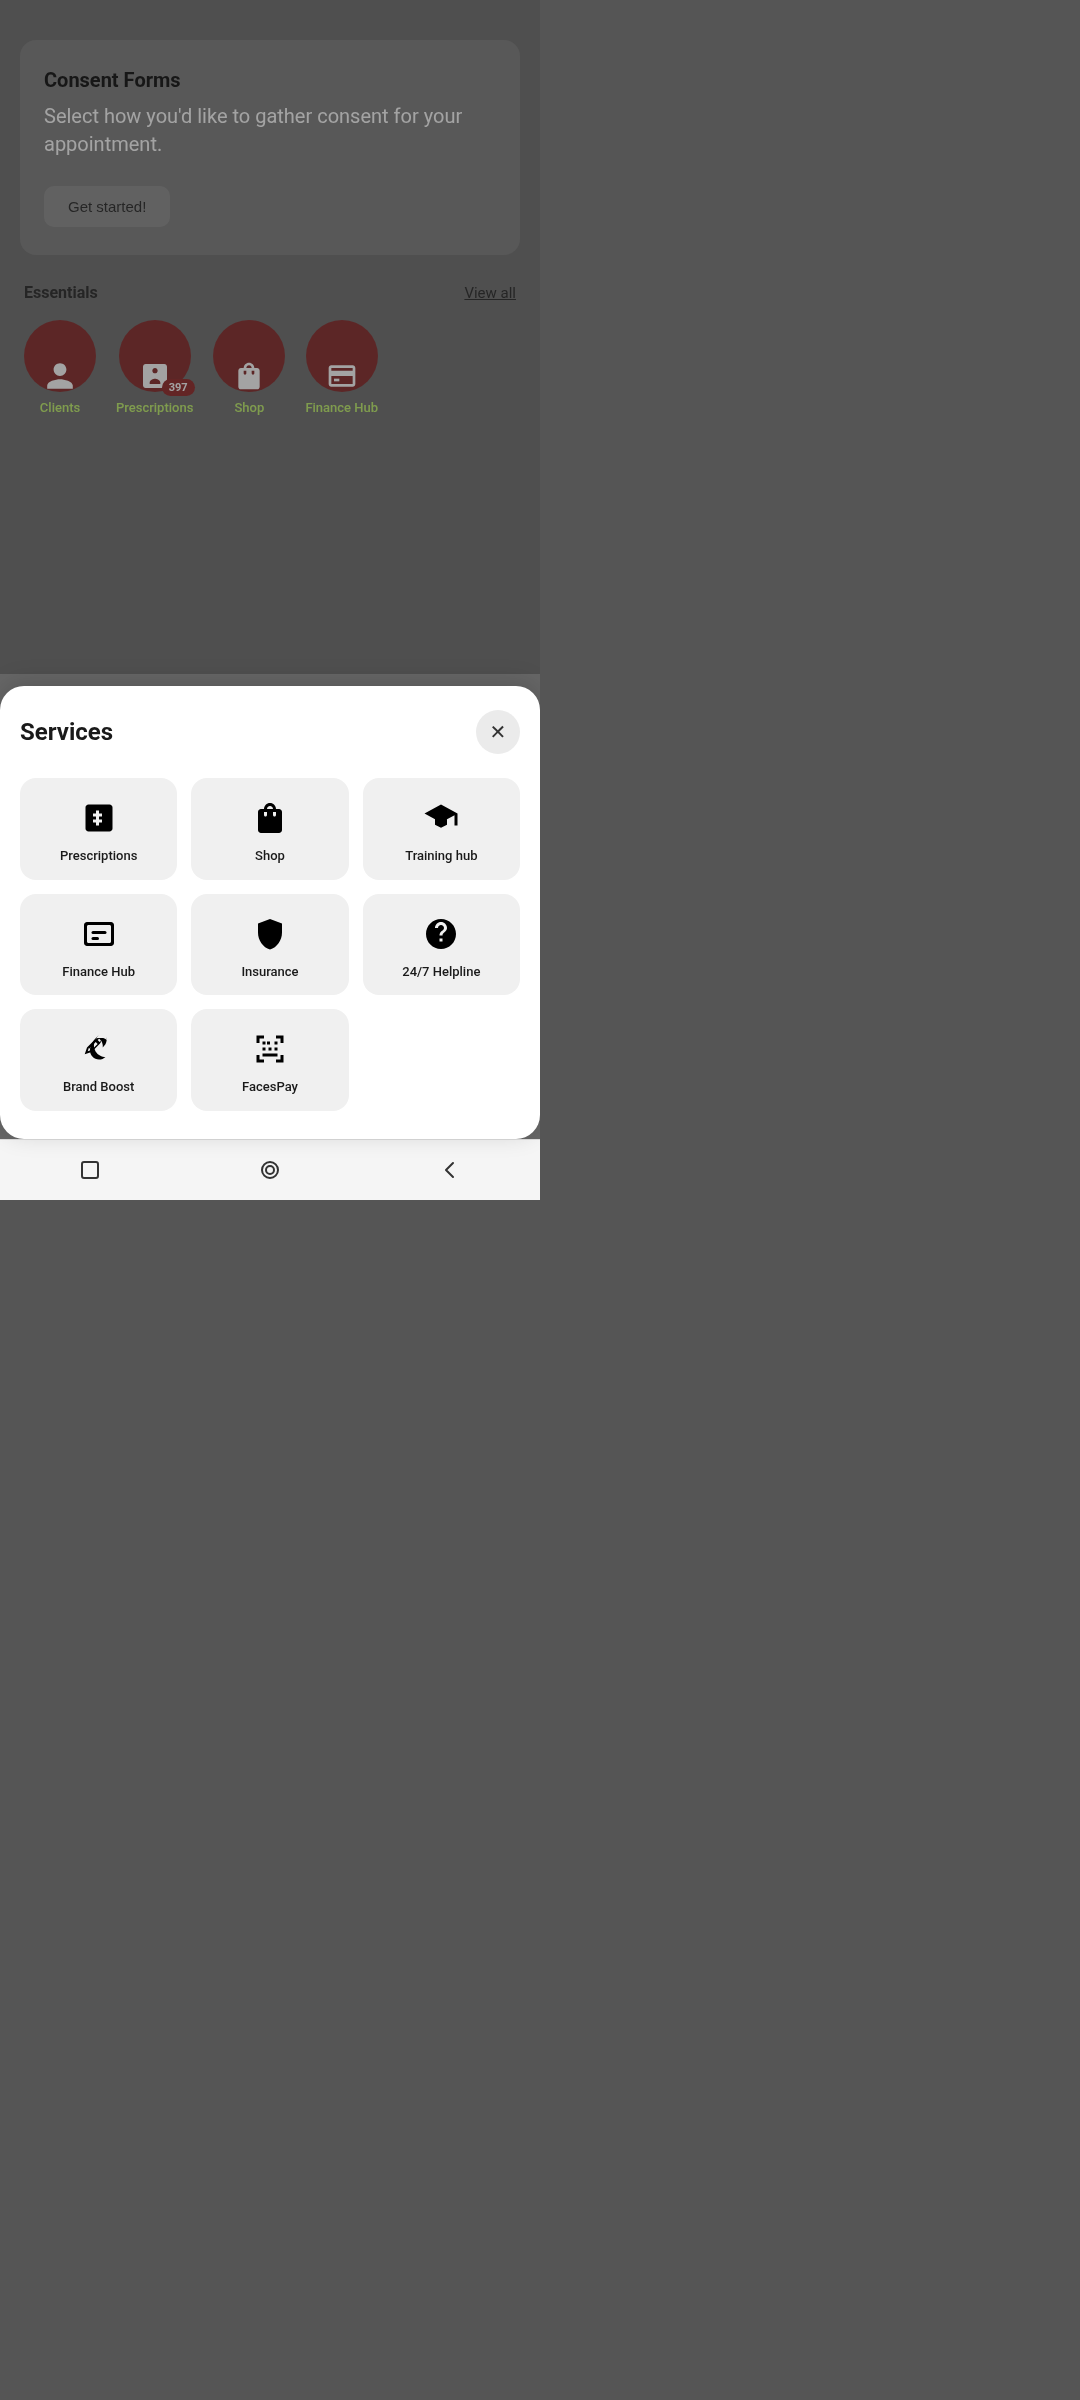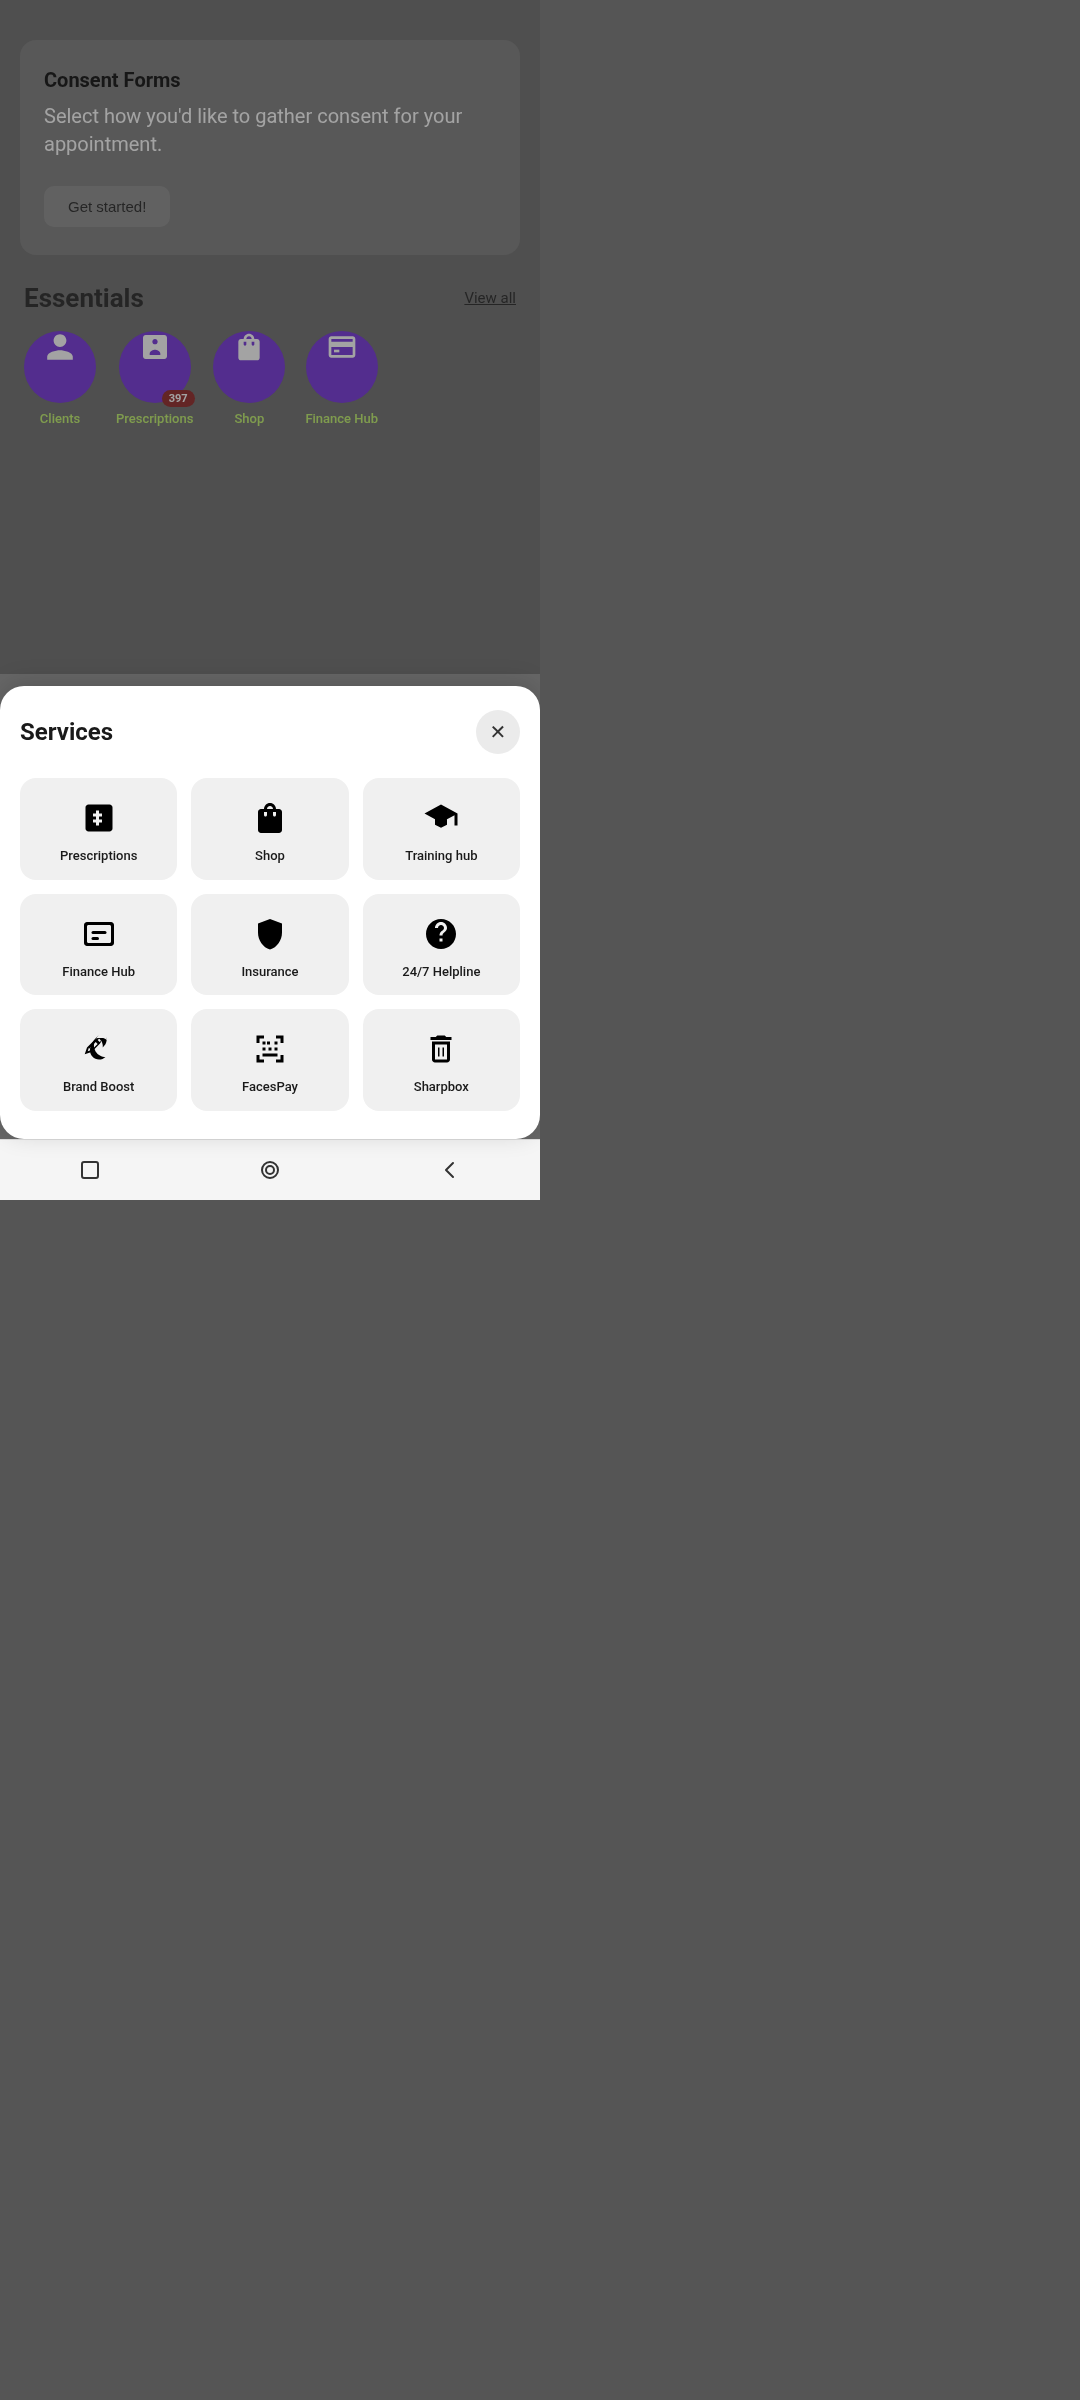--- a/index.html
+++ b/index.html
@@ -43,21 +43,21 @@
     }
 
     .essentials-header {
       display: flex;
       justify-content: space-between;
       align-items: center;
       margin-bottom: 18px;
       padding: 0 4px;
     }
     .essentials-title {
-      font-size: 26px;
+      font-size: 16px;
       font-weight: 700;
       color: #1a1a1a;
     }
     .view-all-link {
       font-size: 15px;
       font-weight: 400;
       color: #1a1a1a;
       text-decoration: underline;
     }
 
@@ -70,23 +70,23 @@
     .ess-item {
       display: flex;
       flex-direction: column;
       align-items: center;
       gap: 8px;
     }
     .ess-circle {
       width: 72px;
       height: 72px;
       border-radius: 50%;
-      background: #6d28d9;
-      display: flex;
-      align-items: flex-start;
+      background: #7f1d1d;
+      display: flex;
+      align-items: flex-end;
       justify-content: center;
       position: relative;
     }
     .ess-circle svg {
       width: 32px;
       height: 32px;
       fill: white;
     }
     .ess-label {
       font-size: 13px;
@@ -331,27 +331,20 @@
         <span class="service-label">Brand Boost</span>
       </div>
 
       <div class="service-item">
         <svg viewBox="0 0 24 24" xmlns="http://www.w3.org/2000/svg">
           <path d="M3 3h5v2H5v3H3V3zm18 0h-5v2h3v3h2V3zm-2 16h-3v2h5v-5h-2v3zM3 21h5v-2H5v-3H3v5zM7 7h2v2H7zm8 0h2v2h-2zm-5 0h2v2h-2zM7 15h10v2H7zm0-4h2v2H7zm4 0h2v2h-2zm4 0h2v2h-2z"></path>
         </svg>
         <span class="service-label">FacesPay</span>
       </div>
 
-      <div class="service-item">
-        <svg viewBox="0 0 24 24" xmlns="http://www.w3.org/2000/svg">
-          <path d="M6 19c0 1.1.9 2 2 2h8c1.1 0 2-.9 2-2V7H6v12zM8 9h8v10H8V9zm7.5-5l-1-1h-5l-1 1H5v2h14V4h-3.5z"></path>
-          <path d="M10 11h1v6h-1zm3 0h1v6h-1z"></path>
-        </svg>
-        <span class="service-label">Sharpbox</span>
-      </div>
 
     </div>
   </div>
 
   <div class="nav-bar">
     <div class="nav-btn">
       <svg width="24" height="24" viewBox="0 0 24 24">
         <rect x="4" y="4" width="16" height="16" rx="2" fill="none" stroke="#333" stroke-width="2"></rect>
       </svg>
     </div>

